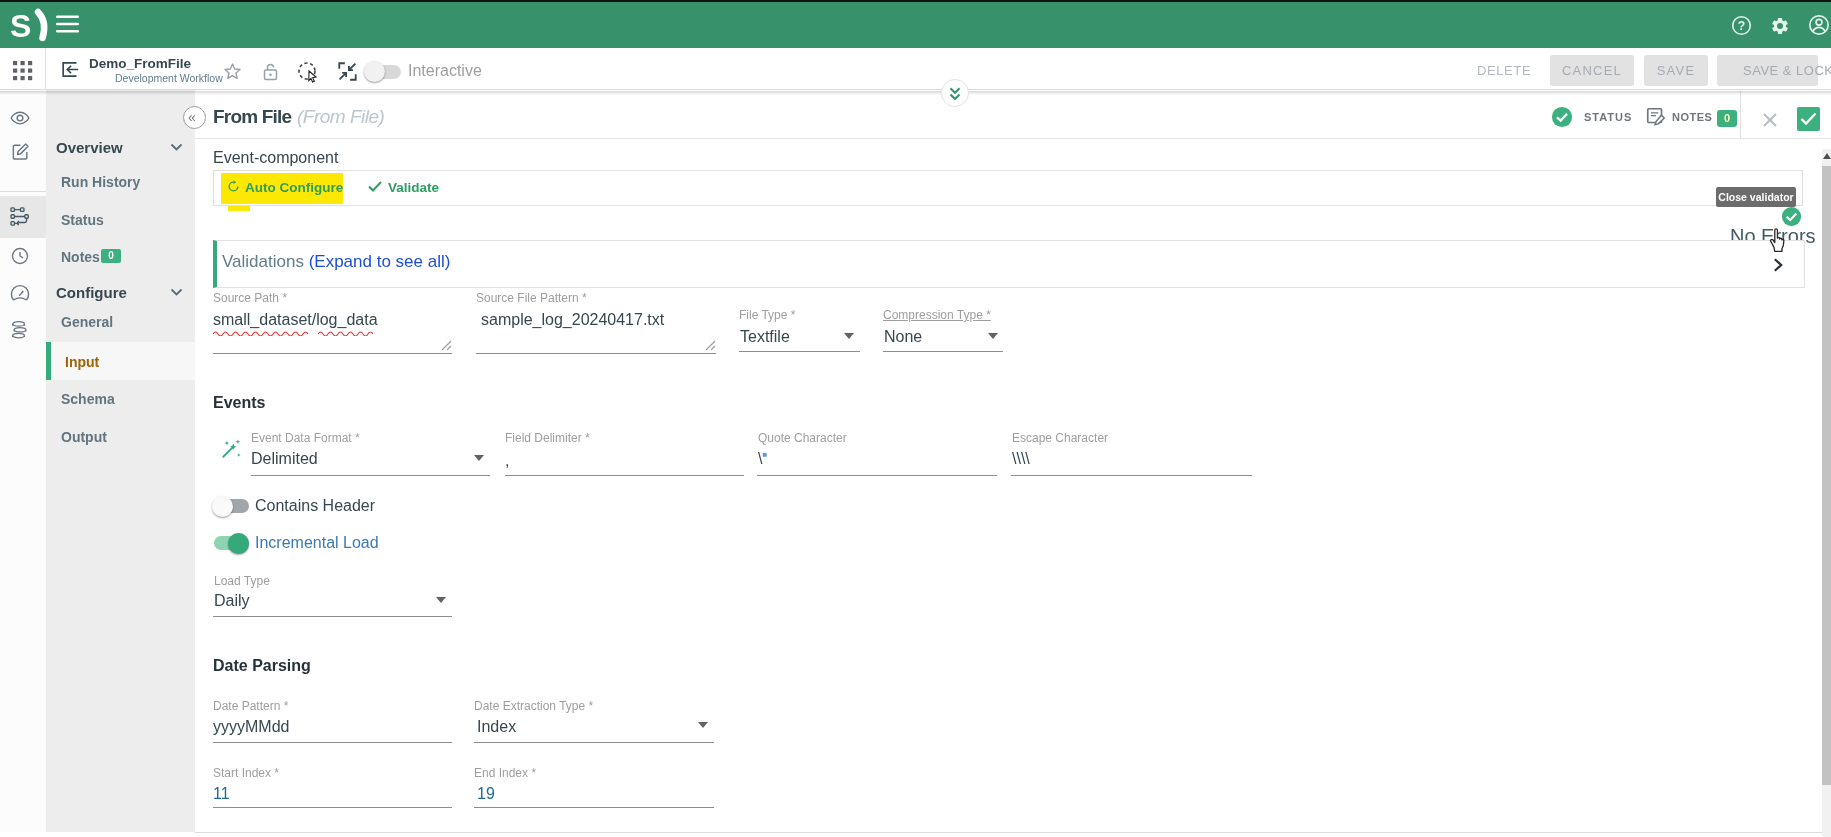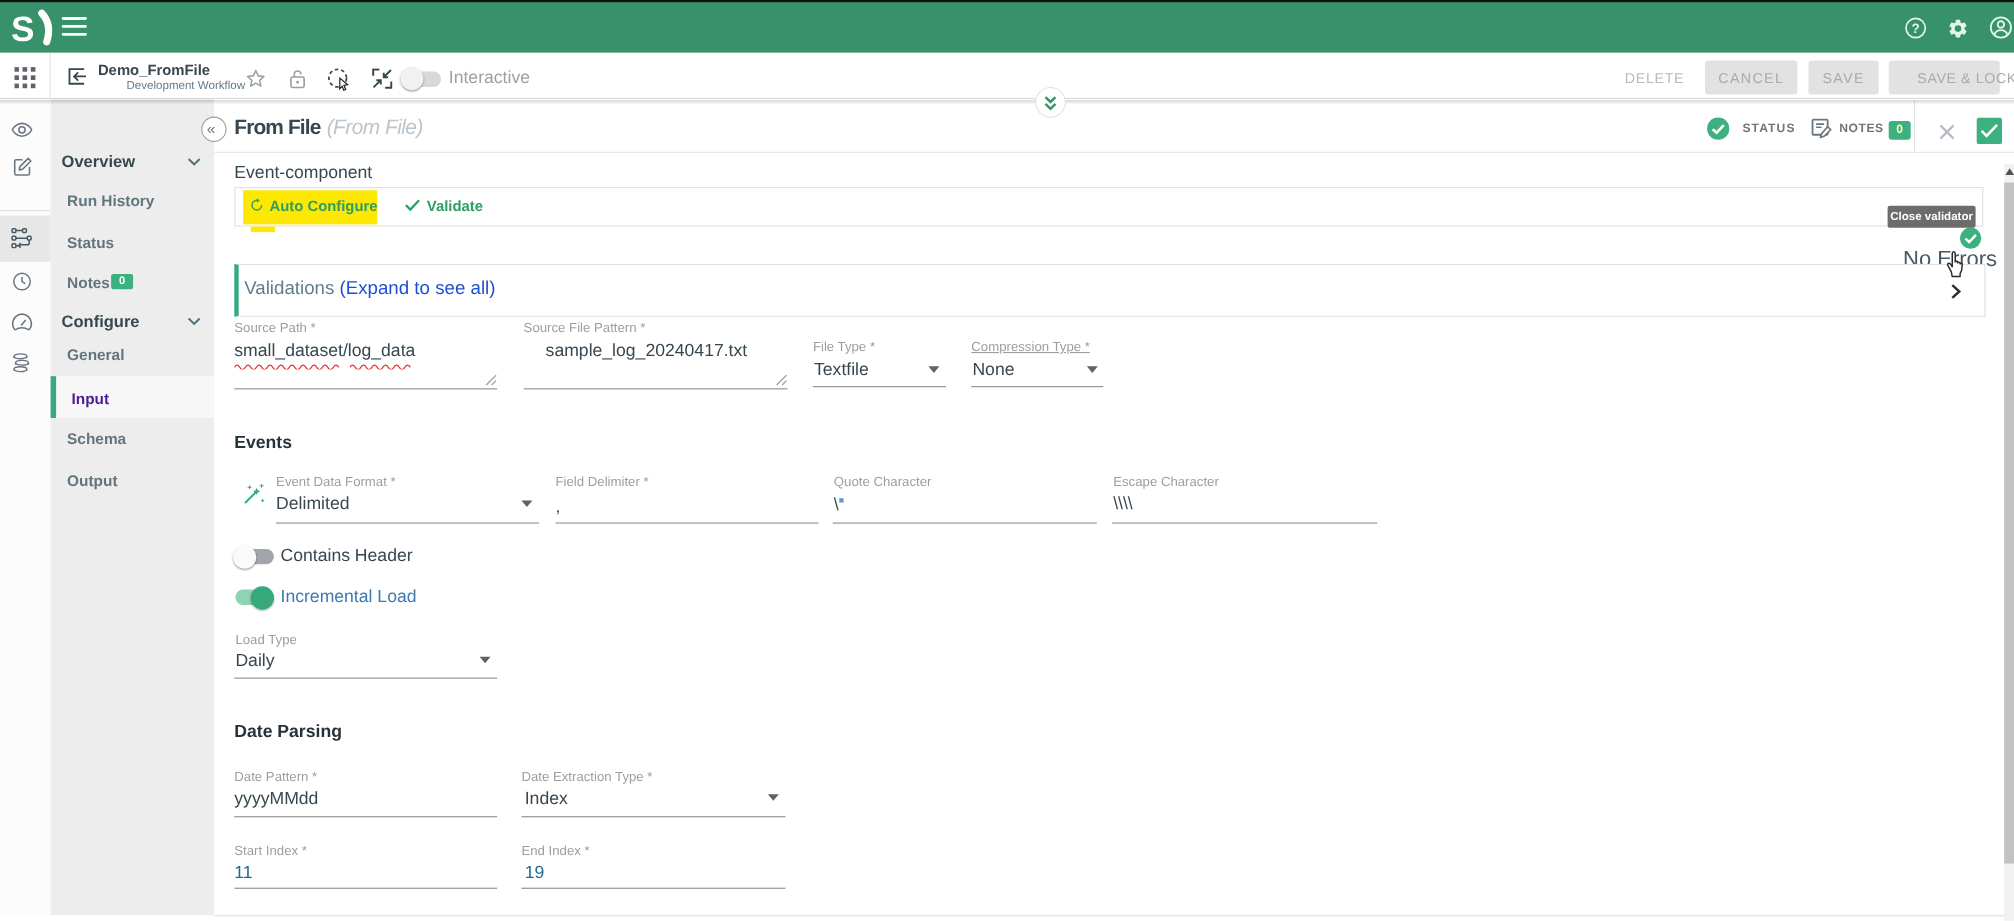--- a/index.html
+++ b/index.html
@@ -180,21 +180,21 @@
 <div class="snav2" style="left:61px;top:212px;">Status</div>
 <div class="snav2" style="left:61px;top:249px;">Notes</div>
 <div class="abs" style="left:101px;top:249px;width:20px;height:14px;background:#3cb07e;border-radius:2px;color:#fff;font-size:10px;font-weight:bold;text-align:center;line-height:14px;">0</div>
 <div class="snav1" style="left:56px;top:284px;">Configure</div>
 <svg class="abs" style="left:170px;top:288px;" width="13" height="9" viewBox="0 0 13 9">
     <path d="M1.5 1.5 L6.5 6.5 L11.5 1.5" fill="none" stroke="#546e7a" stroke-width="1.8"></path>
   </svg>
 <div class="snav2" style="left:61px;top:314px;">General</div>
 <div class="abs" style="left:46px;top:342px;width:149px;height:38px;background:#f7f7f7;"></div>
 <div class="abs" style="left:46px;top:342px;width:5px;height:38px;background:#35ab7d;"></div>
-<div class="snav2" style="left:65px;top:354px;color:#4c1d95;">Input</div>
+<div class="snav2" style="left:65px;top:354px;color:#a16207;">Input</div>
 <div class="snav2" style="left:61px;top:391px;">Schema</div>
 <div class="snav2" style="left:61px;top:429px;">Output</div>
 <div id="content"></div>
 <div id="chead"></div>
 
 <div class="abs" style="left:941px;top:79px;width:28px;height:28px;border-radius:50%;background:#fff;border:1px solid #e2e2e2;z-index:6;"></div>
 <svg class="abs" style="left:949px;top:87px;z-index:7;" width="12" height="14" viewBox="0 0 12 14">
   <path d="M1.5 1.2 L6 5.7 L10.5 1.2 M1.5 7.5 L6 12 L10.5 7.5" fill="none" stroke="#37946d" stroke-width="2.2"></path>
 </svg>
 
@@ -267,21 +267,21 @@
   <path d="M0 4 q2.5 -4 5 0 t5 0 t5 0 t5 0 t5 0 t5 0 t5 0 t5 0 t5 0 t5 0 t5 0 t5 0 t5 0 t5 0 t5 0 t5 0 t5 0 t5 0 t5 0" fill="none" stroke="#e53935" stroke-width="1.1"></path>
 </svg>
 <svg class="abs" style="left:318px;top:330px;" width="56" height="6" viewBox="0 0 56 6">
   <path d="M0 4 q2.5 -4 5 0 t5 0 t5 0 t5 0 t5 0 t5 0 t5 0 t5 0 t5 0 t5 0 t5 0" fill="none" stroke="#e53935" stroke-width="1.1"></path>
 </svg>
 <div class="uline" style="left:213px;top:353px;width:239px;"></div>
 <svg class="abs" style="left:441px;top:340px;" width="11" height="11" viewBox="0 0 11 11">
   <path d="M10 1 L1 10 M10 6 L6 10" stroke="#9e9e9e" stroke-width="1.2"></path>
 </svg>
 <div class="lbl" style="left:476px;top:291px;">Source File Pattern *</div>
-<div class="val" style="left:496px;top:311px;">sample_log_20240417.txt</div>
+<div class="val" style="left:481px;top:311px;">sample_log_20240417.txt</div>
 <div class="uline" style="left:476px;top:353px;width:240px;"></div>
 <svg class="abs" style="left:705px;top:340px;" width="11" height="11" viewBox="0 0 11 11">
   <path d="M10 1 L1 10 M10 6 L6 10" stroke="#9e9e9e" stroke-width="1.2"></path>
 </svg>
 <div class="lbl" style="left:739px;top:308px;">File Type *</div>
 <div class="val" style="left:740px;top:328px;">Textfile</div>
 <div class="caret" style="left:844px;top:333px;"></div>
 <div class="uline" style="left:739px;top:351px;width:121px;"></div>
 <div class="lbl" style="left:883px;top:308px;text-decoration:underline;">Compression Type *</div>
 <div class="val" style="left:884px;top:328px;">None</div>

